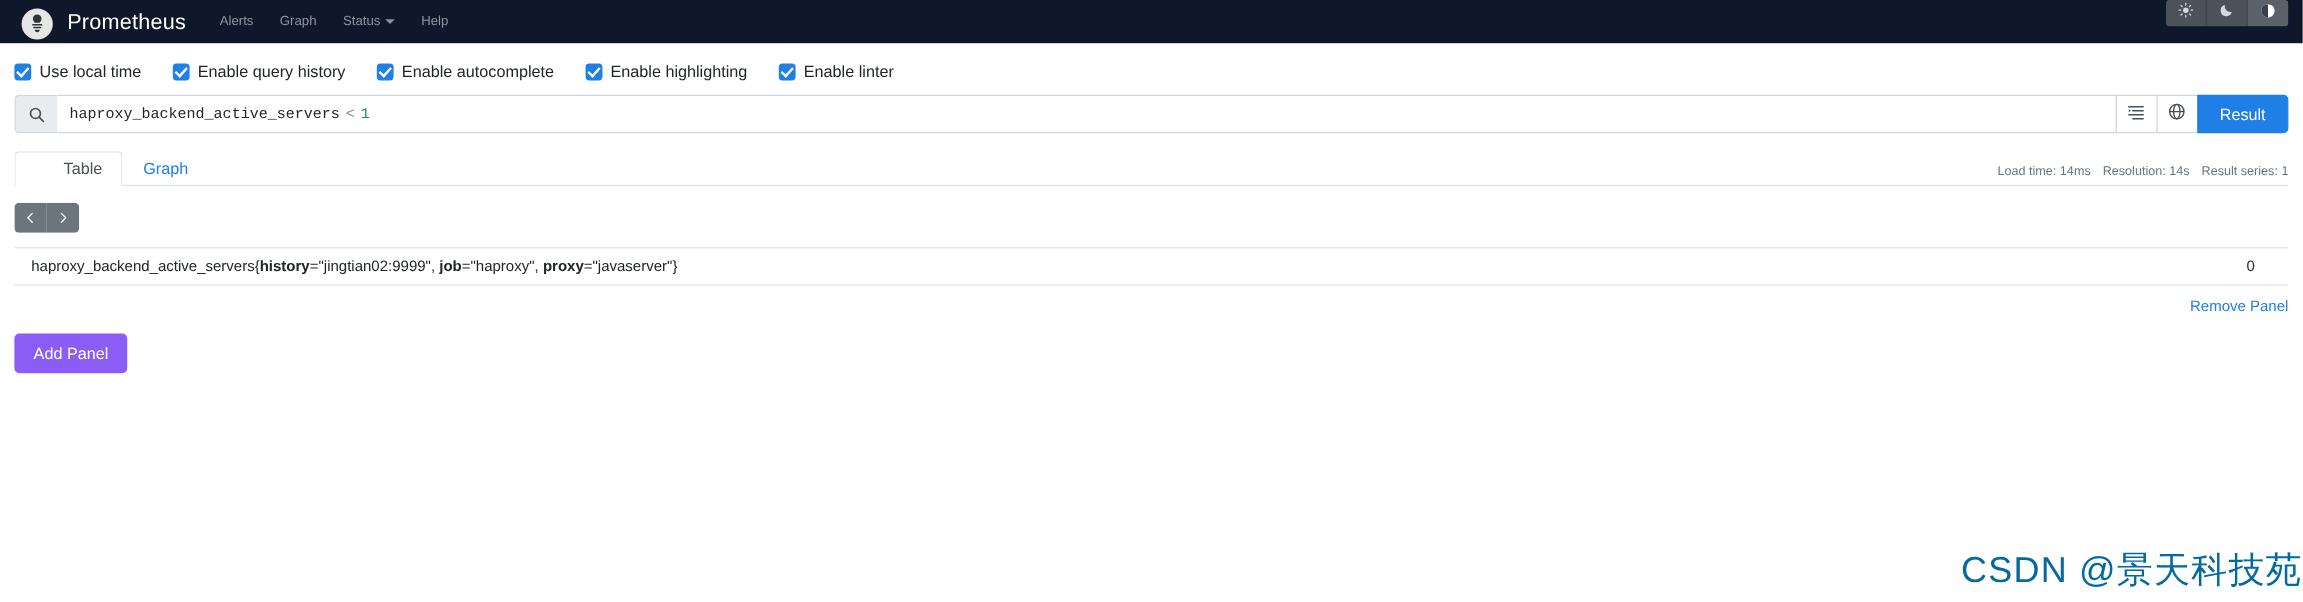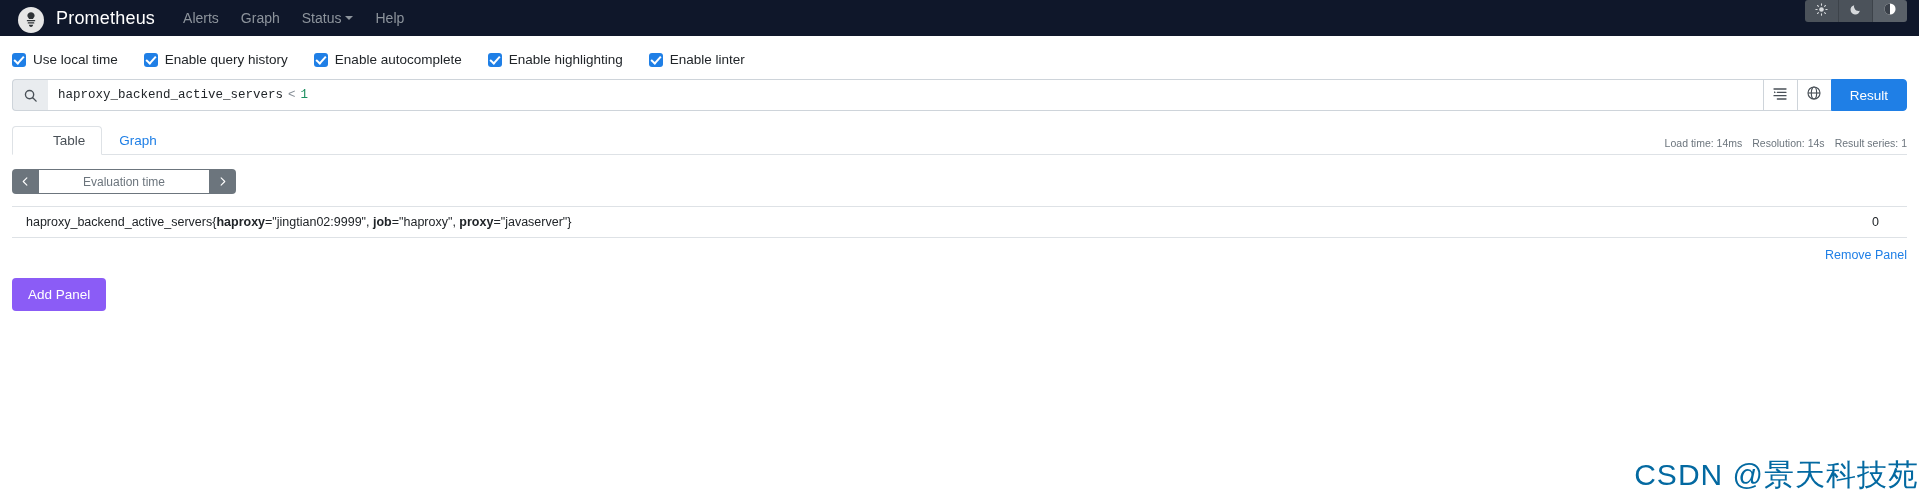--- a/index.html
+++ b/index.html
@@ -37,21 +37,21 @@
   .brand-title {
     color: #ffffff;
     font-size: 18px;
     font-weight: 400;
     letter-spacing: .2px;
     white-space: nowrap;
   }
   .nav-links { display: flex; align-items: center; gap: 22px; }
   .nav-link {
     color: #8d949c;
-    font-size: 14px;
+    font-size: 11px;
     text-decoration: none;
     white-space: nowrap;
     display: flex; align-items: center; gap: 4px;
     cursor: pointer;
   }
   .caret {
     width: 0; height: 0;
     border-left: 4px solid transparent;
     border-right: 4px solid transparent;
     border-top: 4px solid #8d949c;
@@ -416,35 +416,34 @@
 
 <div class="eval-wrap">
   <div class="eval-group">
     <div class="eval-arrow">
       <span>
         <svg width="11" height="11" viewBox="0 0 24 24" fill="none" stroke="#ffffff" stroke-width="2.4" stroke-linecap="round" stroke-linejoin="round" aria-hidden="true">
           <polyline points="15,4 7,12 15,20"></polyline>
         </svg>
       </span>
     </div>
-    <div class="eval-field">Evaluation time</div>
     <div class="eval-arrow">
       <span>
         <svg width="11" height="11" viewBox="0 0 24 24" fill="none" stroke="#ffffff" stroke-width="2.4" stroke-linecap="round" stroke-linejoin="round" aria-hidden="true">
           <polyline points="9,4 17,12 9,20"></polyline>
         </svg>
       </span>
     </div>
   </div>
 </div>
 
 <div class="result-table">
   <div class="result-row">
     <div class="metric-name">
-      <span>haproxy_backend_active_servers</span><span>{</span><span class="lbl-key">haproxy</span>=<span class="lbl-val">"jingtian02:9999"</span><span>, </span><span class="lbl-key">job</span>=<span class="lbl-val">"haproxy"</span><span>, </span><span class="lbl-key">proxy</span>=<span class="lbl-val">"javaserver"</span><span>}</span>
+      <span>haproxy_backend_active_servers</span><span>{</span><span class="lbl-key">history</span>=<span class="lbl-val">"jingtian02:9999"</span><span>, </span><span class="lbl-key">job</span>=<span class="lbl-val">"haproxy"</span><span>, </span><span class="lbl-key">proxy</span>=<span class="lbl-val">"javaserver"</span><span>}</span>
     </div>
     <div class="metric-value">0</div>
   </div>
 </div>
 
 <div class="remove-row">
   <a class="remove-link" href="#">Remove Panel</a>
 </div>
 
 <div class="add-panel-wrap">

